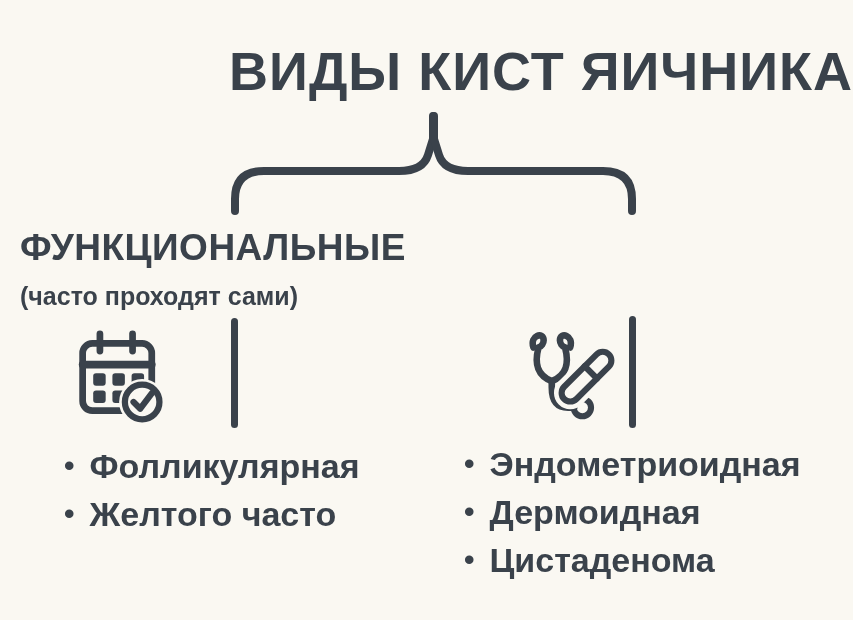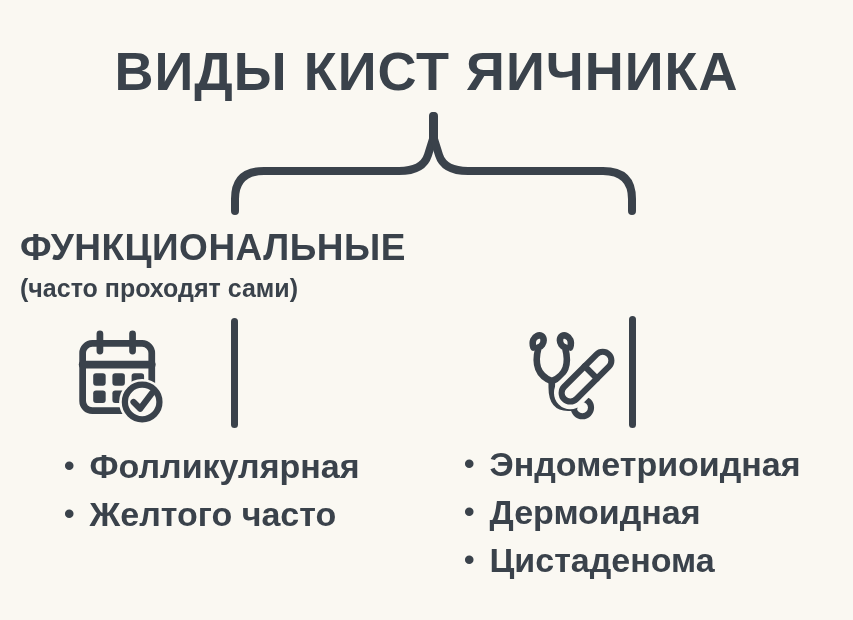--- a/index.html
+++ b/index.html
@@ -10,29 +10,29 @@
   body{
     width:853px;height:620px;
     background:var(--bg);
     font-family:"Liberation Sans","DejaVu Sans",sans-serif;
     color:var(--ink);
     overflow:hidden;
   }
   .canvas{position:relative;width:853px;height:620px;background:var(--bg);}
   .title{
     position:absolute;left:0;top:40px;width:853px;
-    text-align:center;font-size:54px;font-weight:700;
+    text-align:right;font-size:54px;font-weight:700;
     letter-spacing:1px;color:var(--ink);
   }
   .brace-svg{position:absolute;left:0;top:0;width:853px;height:620px;pointer-events:none;}
   .col-header{position:absolute;text-align:left;}
   .col-header.left{left:20px;top:226px;width:414px;}
   .col-header.right{left:428px;top:226px;width:410px;}
   .col-heading{font-size:37px;font-weight:700;letter-spacing:.5px;line-height:44px;}
-  .col-subheading{font-size:25px;font-weight:700;line-height:33px;margin-top:2px;}
+  .col-subheading{font-size:25px;font-weight:700;line-height:33px;margin-top:10px;}
   .icon-box{position:absolute;}
   .icon-box.calendar{left:74px;top:328px;width:96px;height:100px;}
   .icon-box.steth{left:510px;top:322px;width:106px;height:106px;}
   .divider{
     position:absolute;width:7px;height:110px;
     background:var(--ink);border-radius:4px;
   }
   .divider.left{left:231px;top:318px;}
   .divider.right{left:629px;top:316px;height:112px;}
   .cyst-list{position:absolute;display:flex;flex-direction:column;}

